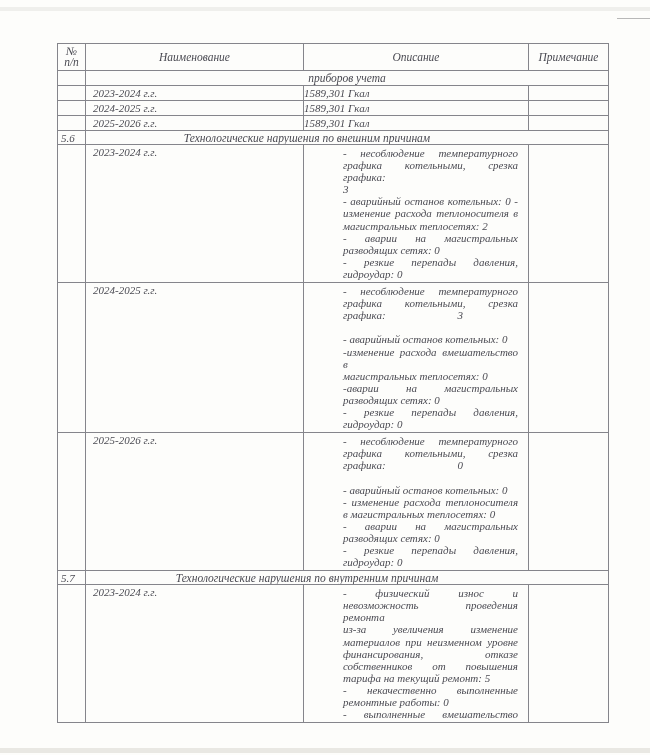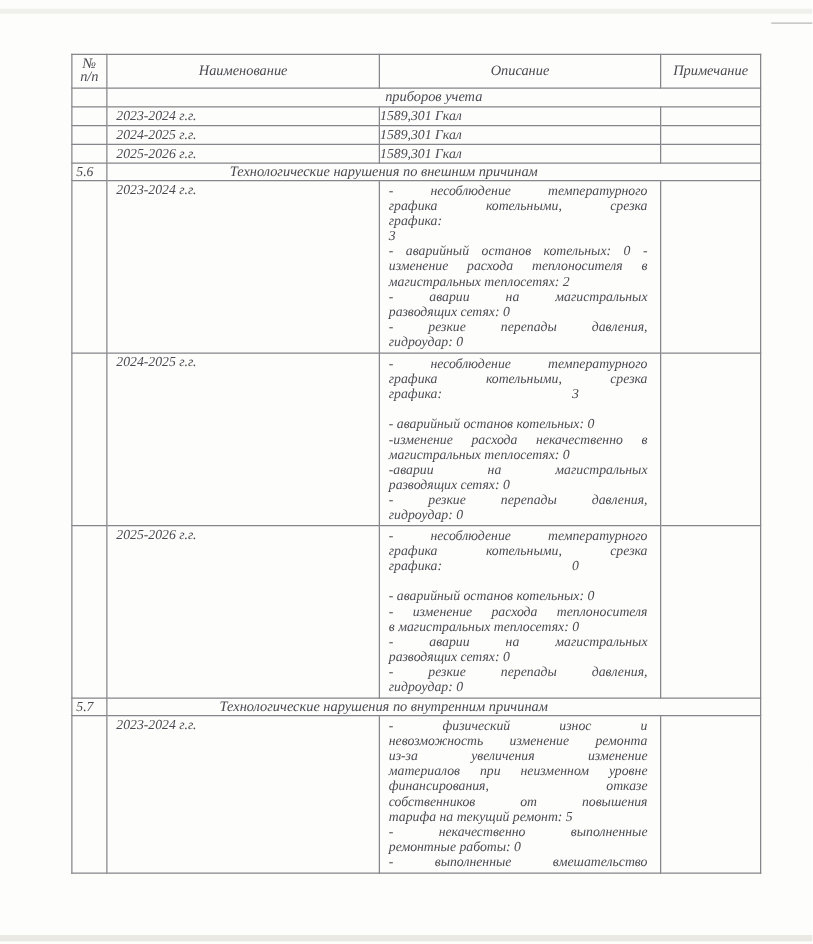--- a/index.html
+++ b/index.html
@@ -85,20 +85,21 @@
   }
   
   .c-desc{
     padding:2px 10px 2px 7px;
   }
   .line{
     position:relative;
     line-height:12.1px;
     min-height:12.1px;
     text-align:left;
+    margin-left:32px;
   }
   .line.j{
     text-align:justify;
     text-align-last:justify;
   }
   .line .rnum{
     position:absolute;
     right:55px;
     top:0;
   }
@@ -175,21 +176,21 @@
         </tr>
         <tr class="r-detail">
           <td class="c-num"></td>
           <td class="c-name">2024-2025 г.г.</td>
           <td class="c-desc">
             <div class="line j">- несоблюдение температурного</div>
             <div class="line j">графика котельными, срезка</div>
             <div class="line">графика:<span class="rnum">3</span></div>
             <div class="line blank"></div>
             <div class="line">- аварийный останов котельных: 0</div>
-            <div class="line j">-изменение расхода некачественно в</div>
+            <div class="line j">-изменение расхода вмешательство в</div>
             <div class="line">магистральных теплосетях: 0</div>
             <div class="line j">-аварии на магистральных</div>
             <div class="line">разводящих сетях: 0</div>
             <div class="line j">- резкие перепады давления,</div>
             <div class="line">гидроудар: 0</div>
           </td>
           <td class="c-note"></td>
         </tr>
         <tr class="r-detail">
           <td class="c-num"></td>
@@ -211,21 +212,21 @@
         </tr>
         <tr class="r-section">
           <td class="c-num">5.7</td>
           <td class="c-title" colspan="3">Технологические нарушения по внутренним причинам</td>
         </tr>
         <tr class="r-detail">
           <td class="c-num"></td>
           <td class="c-name">2023-2024 г.г.</td>
           <td class="c-desc">
             <div class="line j">- физический износ и</div>
-            <div class="line j">невозможность изменение ремонта</div>
+            <div class="line j">невозможность проведения ремонта</div>
             <div class="line j">из-за увеличения изменение</div>
             <div class="line j">материалов при неизменном уровне</div>
             <div class="line j">финансирования, отказе</div>
             <div class="line j">собственников от повышения</div>
             <div class="line">тарифа на текущий ремонт: 5</div>
             <div class="line j">- некачественно выполненные</div>
             <div class="line">ремонтные работы: 0</div>
             <div class="line j">- выполненные вмешательство</div>
           </td>
           <td class="c-note"></td>

